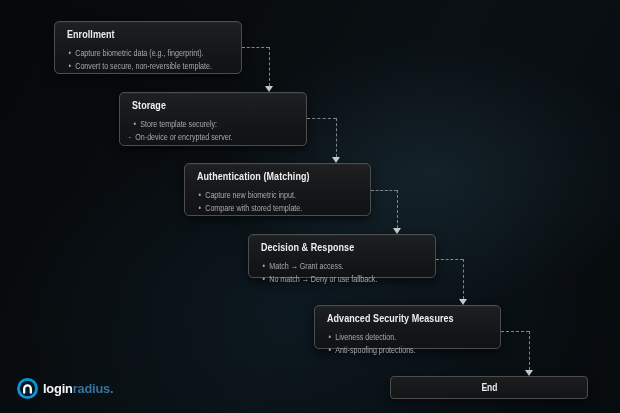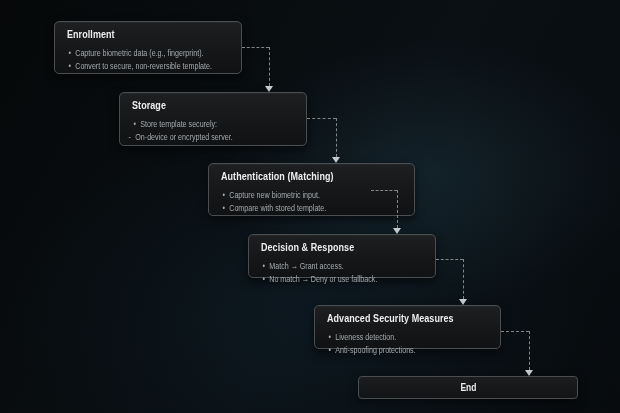--- a/index.html
+++ b/index.html
@@ -82,21 +82,21 @@
     <div class="bullet-row dash-row">
       <span class="bullet-marker">-</span>
       <span class="bullet-text">On-device or encrypted server.</span>
     </div>
   </div>
 
   <div class="conn-h" style="left:307px; top:118px; width:29px;"></div>
   <div class="conn-v" style="left:336px; top:118px; height:39px;"></div>
   <div class="arrow-down" style="left:332px; top:157px;"></div>
 
-  <div class="node" style="left:184px; top:163px; width:207px; height:53px;margin-left:24px;">
+  <div class="node" style="left:184px; top:163px; width:187px; height:53px;">
     <div class="node-title">Authentication (Matching)</div>
     <div class="bullet-row">
       <span class="bullet-marker">•</span>
       <span class="bullet-text">Capture new biometric input.</span>
     </div>
     <div class="bullet-row">
       <span class="bullet-marker">•</span>
       <span class="bullet-text">Compare with stored template.</span>
     </div>
   </div>
@@ -130,18 +130,29 @@
     <div class="bullet-row">
       <span class="bullet-marker">•</span>
       <span class="bullet-text">Anti-spoofing protections.</span>
     </div>
   </div>
 
   <div class="conn-h" style="left:501px; top:331px; width:28px;"></div>
   <div class="conn-v" style="left:529px; top:331px; height:39px;"></div>
   <div class="arrow-down" style="left:525px; top:370px;"></div>
 
-  <div class="terminal" style="left:358px; top:376px; width:220px; height:23px;">
+  <div class="terminal" style="left:390px; top:376px; width:198px; height:23px;">
     <span class="terminal-label">End</span>
   </div>
 
+  <div class="logo">
+    <span style="display:inline-flex;">
+      <svg width="21" height="21" viewBox="0 0 24 24">
+        <circle cx="12" cy="12" r="10.4" fill="#061824" stroke="#0e94d4" stroke-width="3.2"></circle>
+        <path d="M8.2 16.8 v-4.6 a3.8 3.8 0 0 1 7.6 0 v4.6" fill="none" stroke="#ffffff" stroke-width="2.6" stroke-linecap="round"></path>
+      </svg>
+    </span>
+    <span class="logo-text">
+      <span class="logo-login">login</span><span class="logo-radius">radius.</span>
+    </span>
+  </div>
 
 </div>
 
 </body></html>

